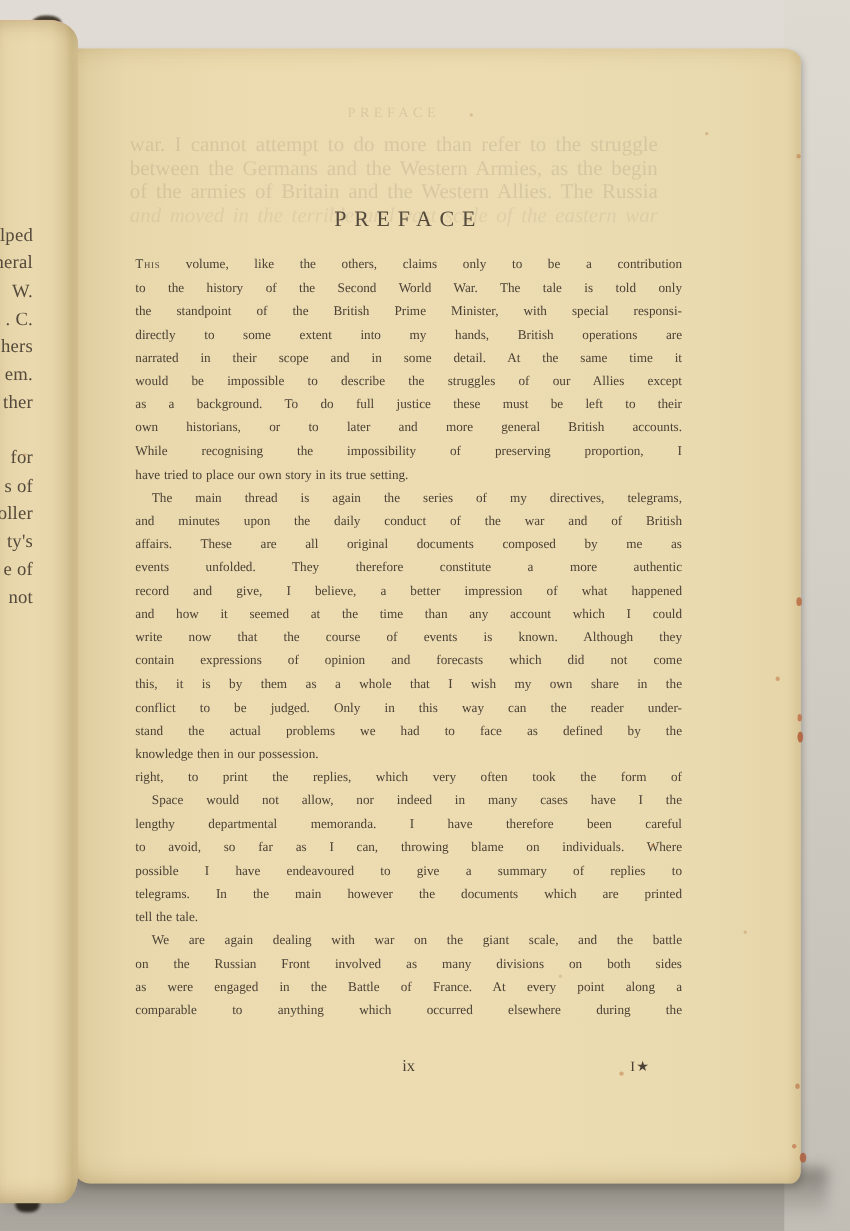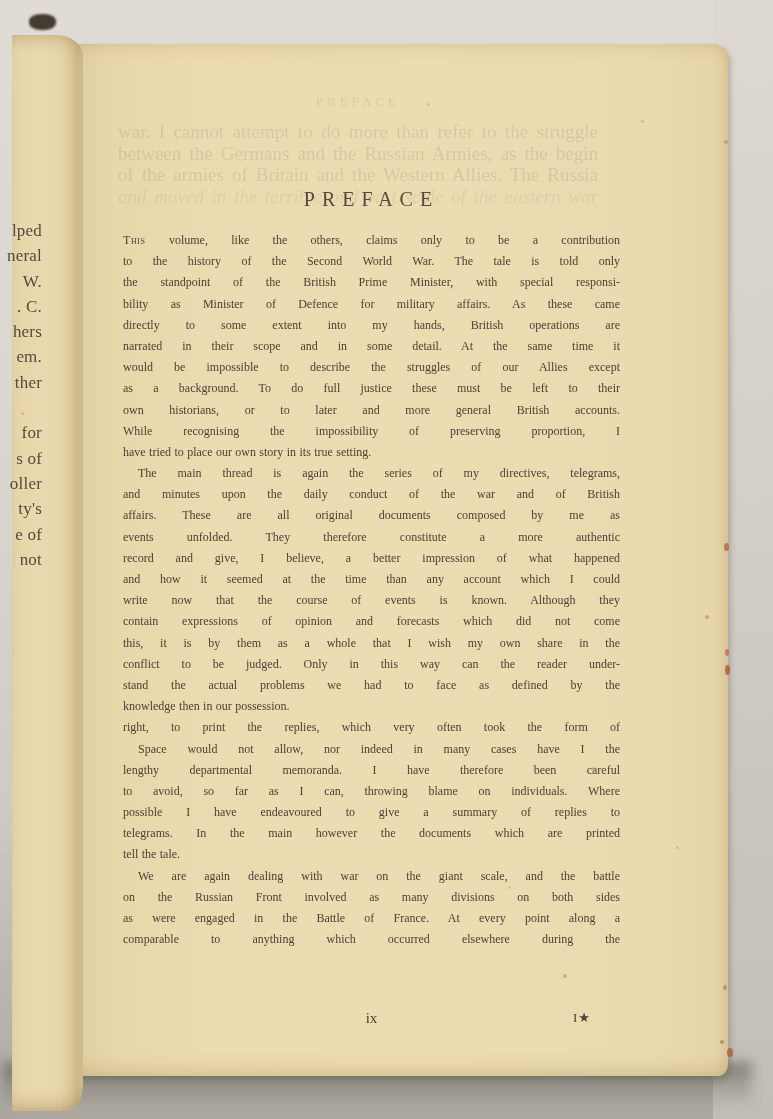--- a/index.html
+++ b/index.html
@@ -15,25 +15,25 @@
   #floor-shadow{position:absolute;left:2px;top:1062px;width:750px;height:46px;
     background:linear-gradient(180deg,rgba(62,57,49,.50) 0%,rgba(62,57,49,.28) 40%,rgba(62,57,49,0) 100%);
     filter:blur(6px);}
   
   #gutter-notch{position:absolute;left:29px;top:14px;width:27px;height:16px;
     background:#453c30;border-radius:45%;filter:blur(1px);z-index:1;}
   #spine-corner{position:absolute;left:14px;top:1086px;width:22px;height:16px;
     background:#2f2a22;border-radius:40%;filter:blur(1.5px);z-index:1;}
 
   
-  #left-page{position:absolute;left:12px;top:18px;width:71px;height:1075px;z-index:3;
+  #left-page{position:absolute;left:0;top:18px;width:71px;height:1075px;z-index:3;
     background:linear-gradient(90deg,#e6d5a9 0%,#ead9ae 40%,#e7d6aa 66%,#dbc99b 82%,#cdba8a 92%,#d4c294 100%);
     border-radius:0 26px 18px 0 / 0 22px 26px 0;
     border-top:1px solid rgba(180,120,100,.35);
-    box-shadow:inset 0 14px 14px -10px rgba(150,120,70,.35), inset 0 -16px 16px -10px rgba(140,110,65,.4);margin-top:17px;}
+    box-shadow:inset 0 14px 14px -10px rgba(150,120,70,.35), inset 0 -16px 16px -10px rgba(140,110,65,.4);}
   #left-fragments{position:absolute;left:-34px;top:182px;width:64px;text-align:right;
     font-size:17px;line-height:25.3px;color:#554a3b;letter-spacing:.2px;}
 
   
   #right-page{position:absolute;left:60px;top:44px;width:668px;height:1032px;z-index:2;
     background:linear-gradient(90deg,#d2bf8e 0%,#e0cfa1 3%,#e8d7ab 8%,#ecdbb0 22%,#eddcb2 55%,#eadab0 88%,#e6d5a8 98%,#ddcb9d 100%);
     border-radius:2px 16px 10px 22px / 2px 12px 12px 34px;
     box-shadow:inset 0 10px 18px -10px rgba(155,125,70,.30), inset 0 -14px 20px -12px rgba(150,120,68,.38),
                2px 4px 6px rgba(90,84,72,.35);
     color:#4b4235;}
@@ -49,21 +49,21 @@
 
   #heading{top:144px;text-align:center;font-size:20px;letter-spacing:7px;color:#544a3c;}
 
   #body-block{top:186px;}
   .line{font-size:12px;line-height:21.2px;height:21.2px;overflow:hidden;
     text-align:justify;text-align-last:justify;word-spacing:.4px;}
   .line.end{text-align-last:left;}
   .line.ind{padding-left:15px;box-sizing:border-box;}
   .lead{font-variant:small-caps;letter-spacing:.6px;}
 
-  #footer{top:918px;height:20px;margin-top:48px;}
+  #footer{top:918px;height:20px;}
   #page-number{position:absolute;left:0;width:100%;text-align:center;font-size:15px;}
   #signature-mark{position:absolute;left:450px;top:0;font-size:13px;letter-spacing:1px;
     font-variant:small-caps;}
 
   .fox{position:absolute;border-radius:50%;z-index:4;}
 </style>
 </head>
 <body>
 
 <div id="scene">
@@ -89,33 +89,32 @@
         <div>e of</div>
         <div>not</div>
       </div>
   </div>
 
   <div id="right-page">
     <div id="ghost">
       <div id="ghost-head">PREFACE</div>
       <div id="ghost-lines">
           <div class="ghost-line">war.  I cannot attempt to do more than refer to the struggle</div>
-          <div class="ghost-line">between the Germans and the Russian Armies, as the begin</div>
+          <div class="ghost-line">between the Germans and the Western Armies, as the begin</div>
           <div class="ghost-line">of the armies of Britain and the Western Allies.  The Russia</div>
           <div class="ghost-line">and moved in the terrible and vast scale of the eastern war</div>
         </div>
     </div>
 
     <div id="heading" class="col">PREFACE</div>
 
     <div id="body-block" class="col">
         <div class="line"><span class="lead">This</span> volume, like the others, claims only to be a contribution</div>
         <div class="line">to the history of the Second World War.  The tale is told only</div>
         <div class="line">the standpoint of the British Prime Minister, with special responsi-</div>
-        <div class="line">bility as Minister of Defence for military affairs.  As these came</div>
         <div class="line">directly to some extent into my hands, British operations are</div>
         <div class="line">narrated in their scope and in some detail.  At the same time it</div>
         <div class="line">would be impossible to describe the struggles of our Allies except</div>
         <div class="line">as a background.  To do full justice these must be left to their</div>
         <div class="line">own historians, or to later and more general British accounts.</div>
         <div class="line">While recognising the impossibility of preserving proportion, I</div>
         <div class="line end">have tried to place our own story in its true setting.</div>
         <div class="line ind">The main thread is again the series of my directives, telegrams,</div>
         <div class="line">and minutes upon the daily conduct of the war and of British</div>
         <div class="line">affairs.  These are all original documents composed by me as</div>

